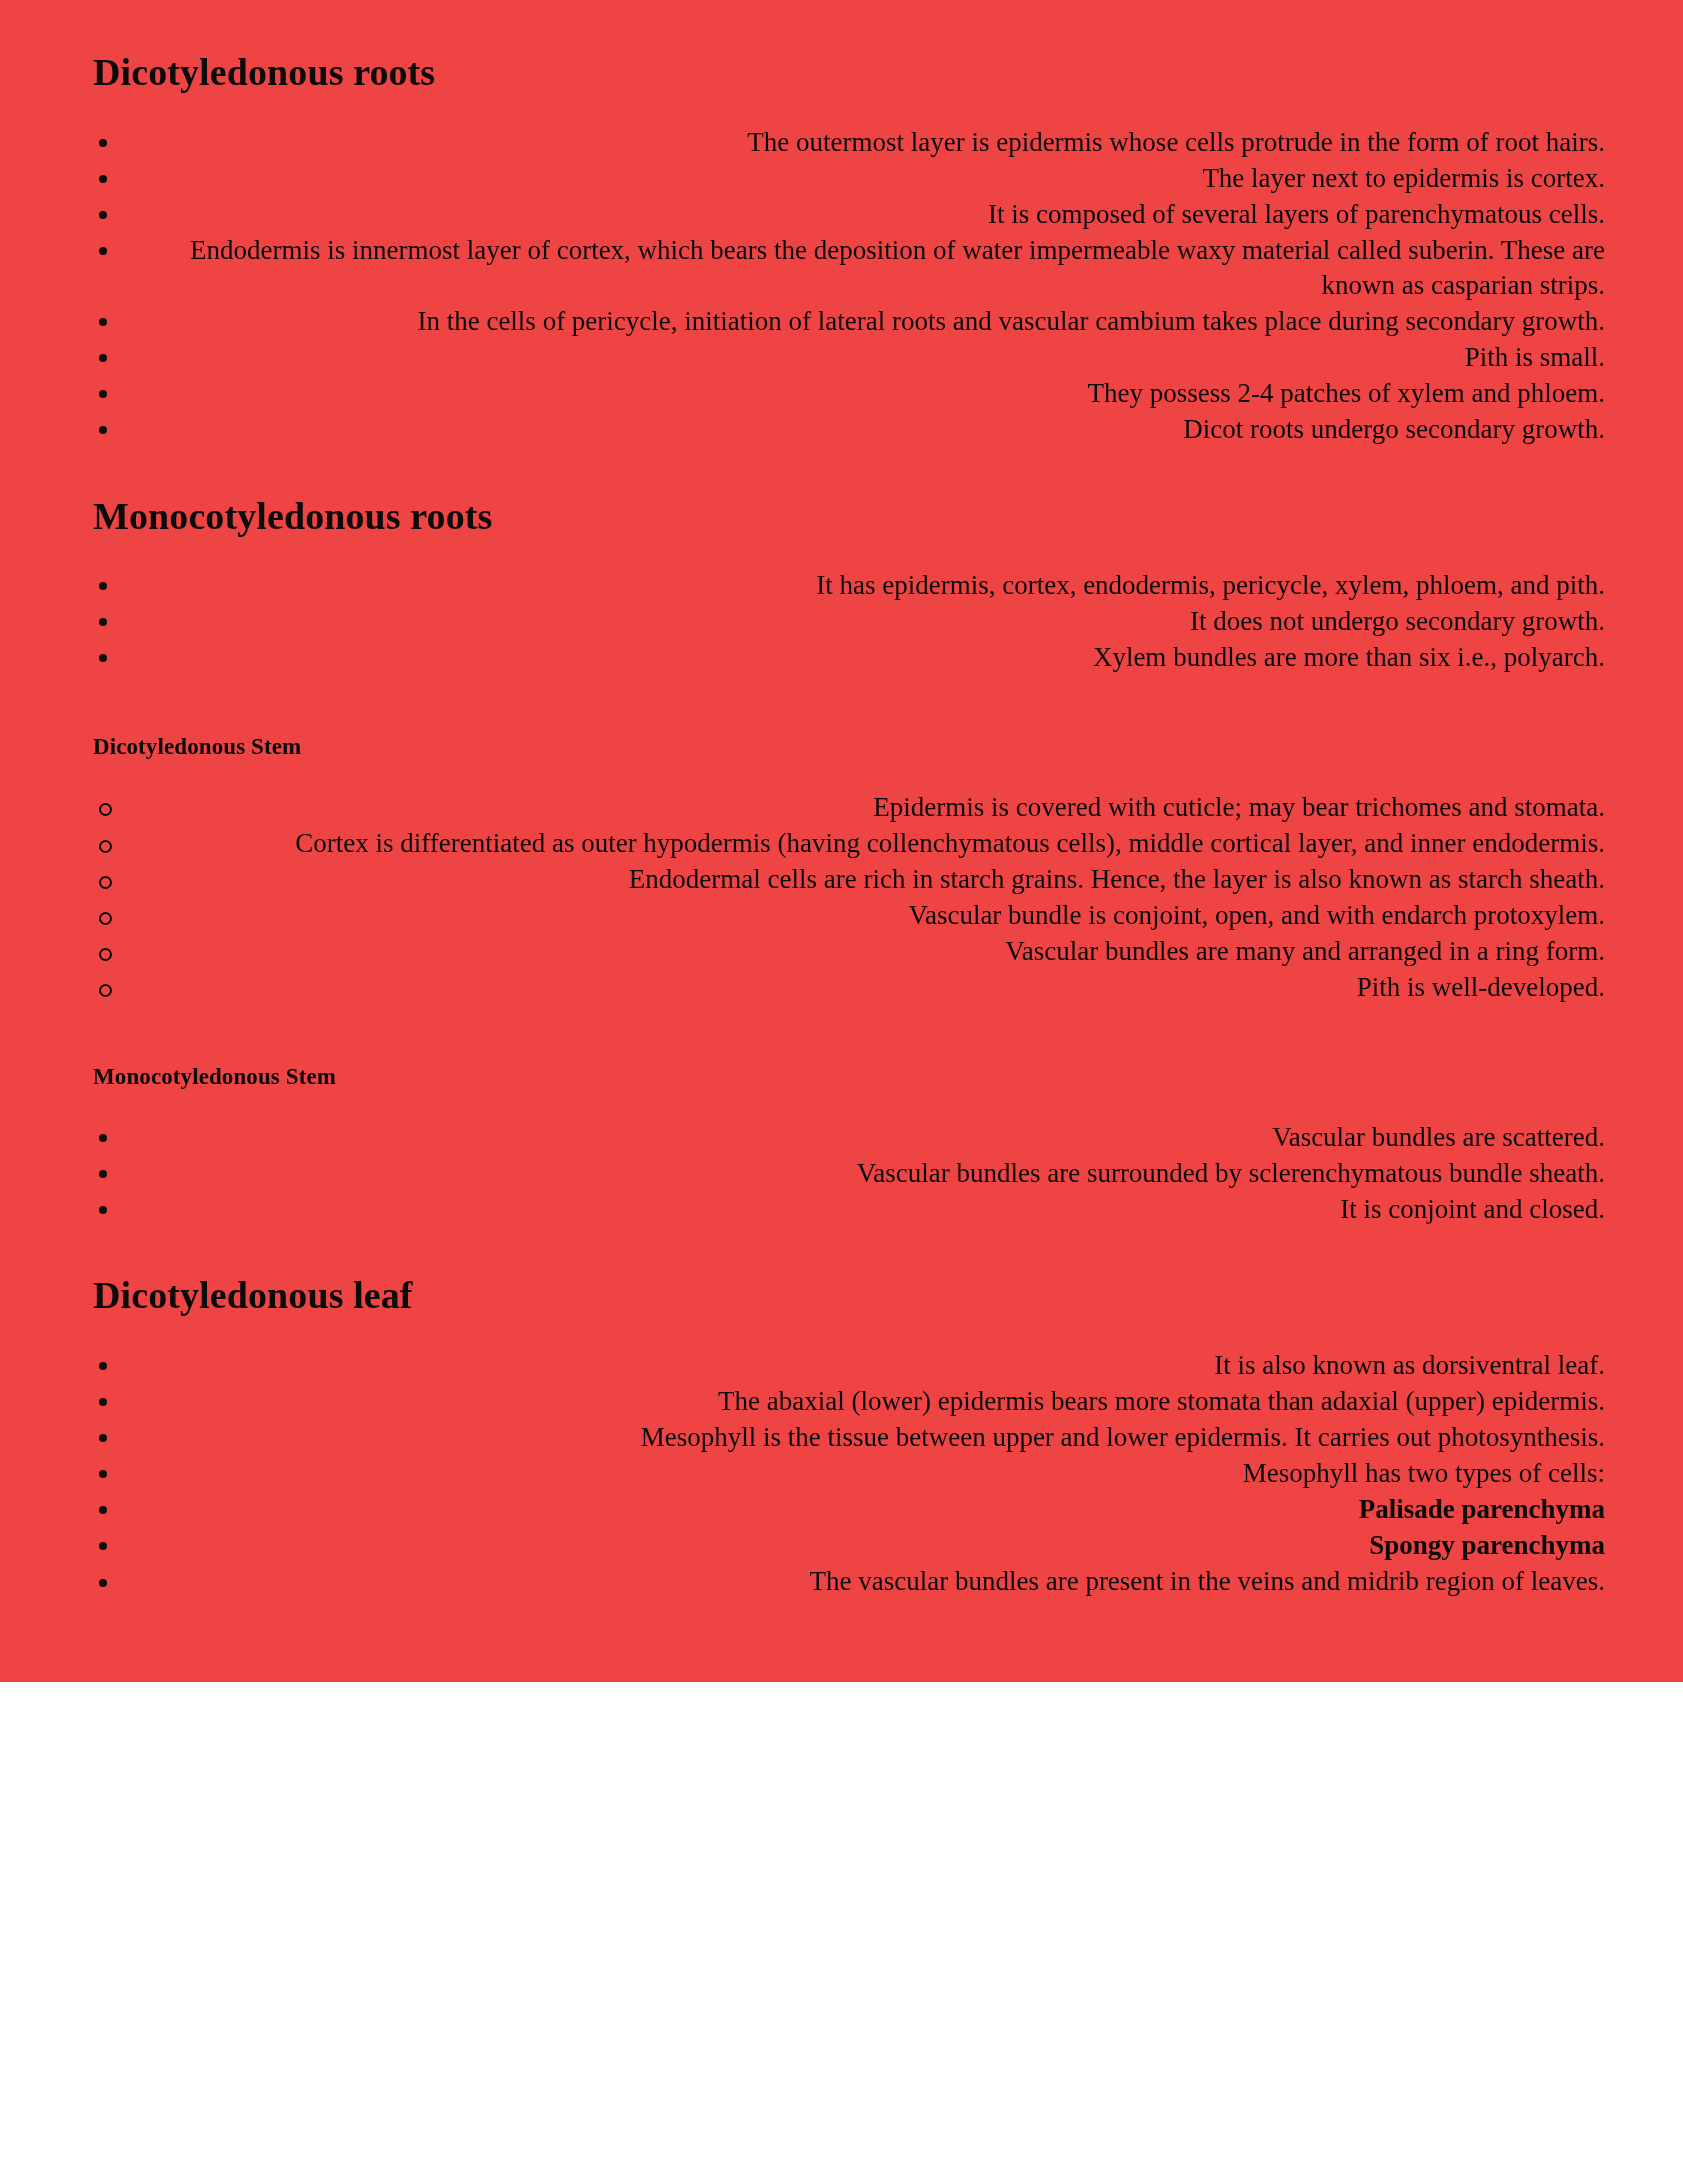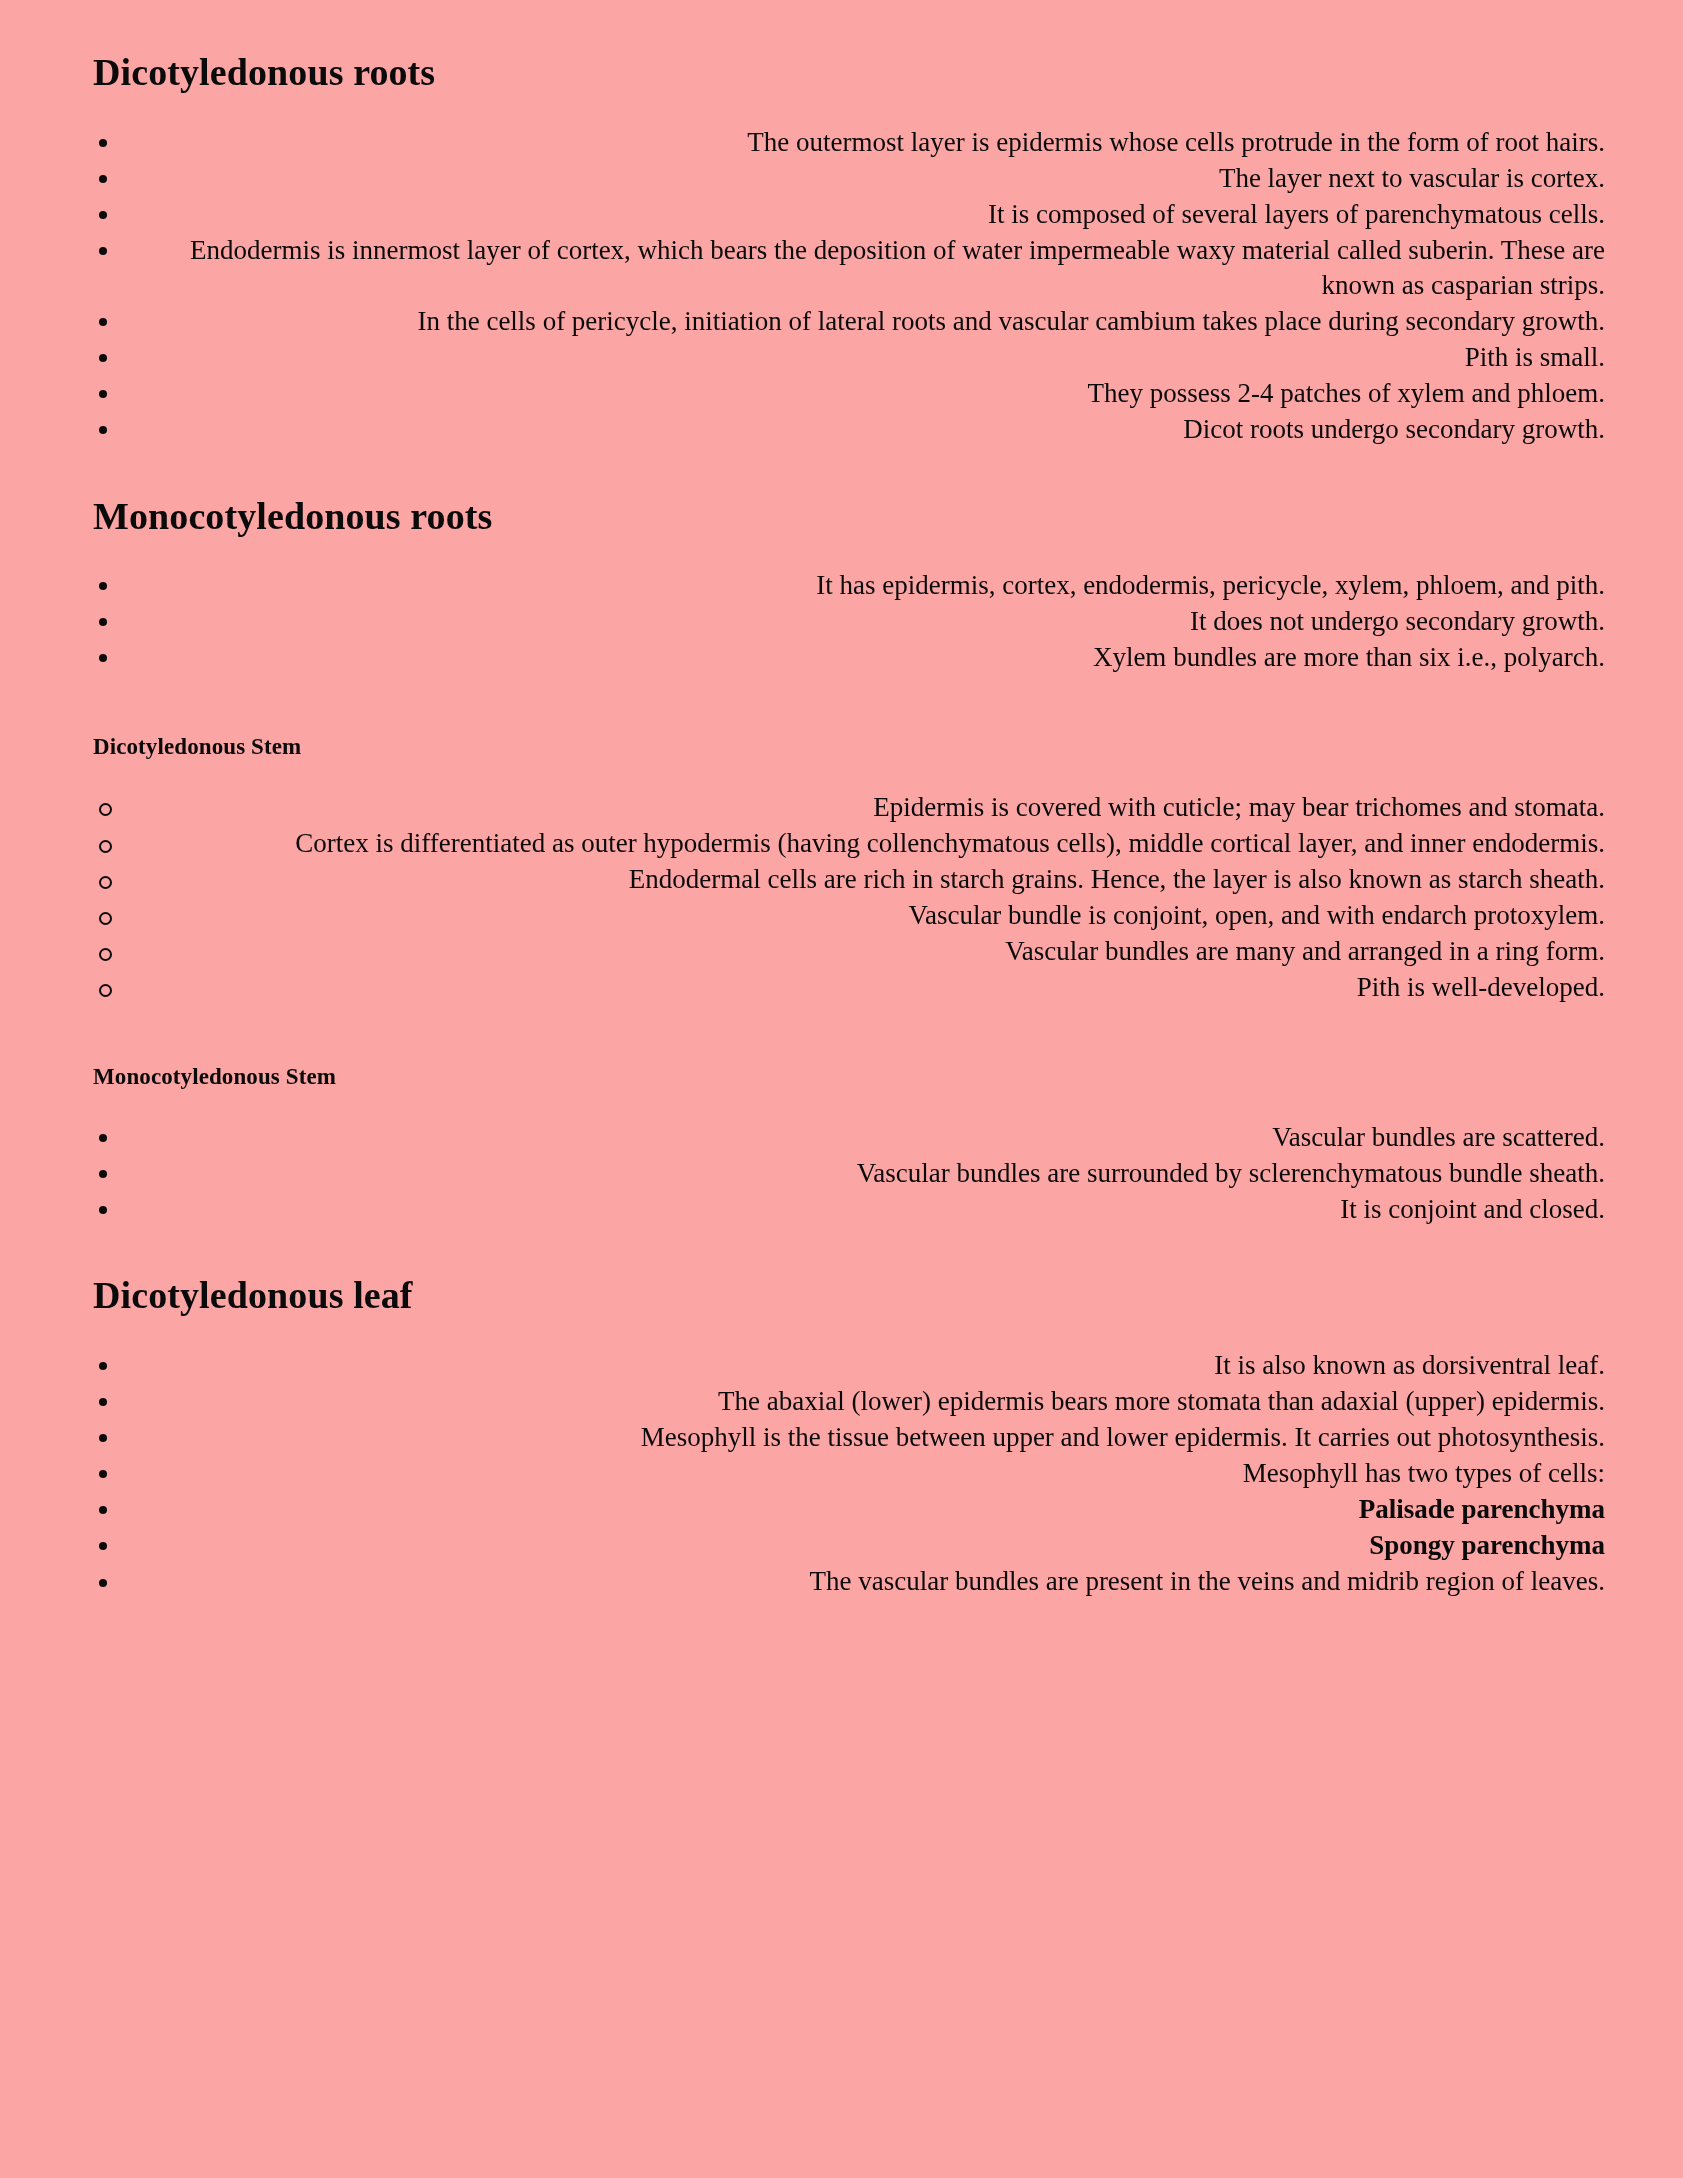--- a/index.html
+++ b/index.html
@@ -10,24 +10,24 @@
   body {
     width: 1683px;
     height: 2178px;
     font-family: "Liberation Serif", "DejaVu Serif", serif;
     color: #0b0b0b;
     -webkit-font-smoothing: antialiased;
   }
   .page {
     position: relative;
     width: 1683px;
-    height: 2178px;
+    height: 1682px;
     box-sizing: border-box;
     padding: 51px 61px 0 61px;
-    background: #fca5a5;
+    background: #ef4444;
     overflow: hidden;
   }
   .content {
     width: 1544px;
     margin: 0;
   }
 
   
   h1.section-title {
     font-size: 38px;
@@ -89,21 +89,21 @@
 </style>
 </head>
 <body>
 
 <div class="page">
   <div class="content">
       <h1 class="section-title">Dicotyledonous roots</h1>
       <div class="gap-after-h1"></div>
       <ul class="bullets">
         <li>The outermost layer is epidermis whose cells protrude in the form of root hairs.</li>
-        <li>The layer next to vascular is cortex.</li>
+        <li>The layer next to epidermis is cortex.</li>
         <li>It is composed of several layers of parenchymatous cells.</li>
         <li>Endodermis is innermost layer of cortex, which bears the deposition of water impermeable waxy material called suberin. These are known as casparian strips.</li>
         <li>In the cells of pericycle, initiation of lateral roots and vascular cambium takes place during secondary growth.</li>
         <li>Pith is small.</li>
         <li>They possess 2-4 patches of xylem and phloem.</li>
         <li>Dicot roots undergo secondary growth.</li>
       </ul>
       <div class="gap-before-h1"></div>
       <h1 class="section-title">Monocotyledonous roots</h1>
       <div class="gap-after-h1"></div>

